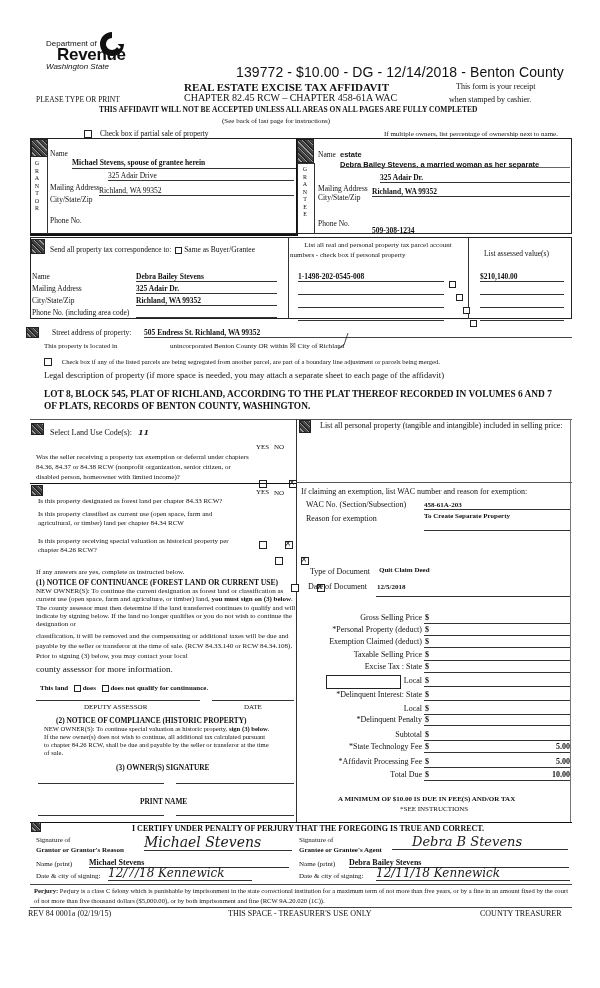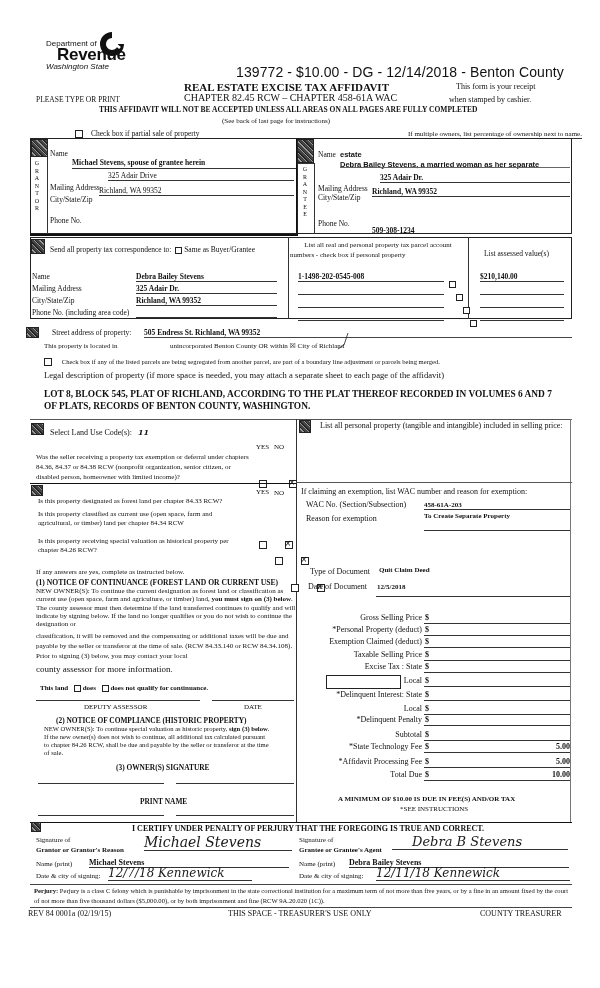--- a/index.html
+++ b/index.html
@@ -2,21 +2,21 @@
 <html><head>
 <meta charset="utf-8">
 <style>
   * { box-sizing: border-box; margin: 0; padding: 0; }
   html, body { width: 600px; height: 988px; background: #ffffff; overflow: hidden; }
   body { position: relative; font-family: "Liberation Serif", serif; color: #111; }
   .abs { position: absolute; }
   .serif { font-family: "Liberation Serif", serif; }
   .sans { font-family: "Liberation Sans", sans-serif; }
   .b { font-weight: bold; }
-  .ul { border-bottom: 1px solid #333; margin-left: 24px; }
+  .ul { border-bottom: 1px solid #333; }
   .box { position: absolute; border: 1px solid #222; }
   .stamp { position: absolute; width: 16px; height: 16px; background: repeating-linear-gradient(45deg,#444 0 2px,#999 2px 3px,#222 3px 4px); border: 1px solid #222; }
   .cb { display: inline-block; width: 8px; height: 8px; border: 1px solid #222; vertical-align: middle; position: relative; background: #fff; }
   .cb.x::after { content: "×"; position: absolute; left: -1px; top: -5px; font-size: 10px; line-height: 14px; font-family: "Liberation Sans", sans-serif; }
   .t7 { font-size: 7px; } .t75 { font-size: 7.5px; } .t8 { font-size: 8px; }
   .hand { font-family: "DejaVu Serif", serif; font-style: italic; color: #1a1a1a; }
   .vert { font-size: 6px; line-height: 7.5px; text-align: center; width: 8px; }
   .row-line { position: absolute; height: 1px; background: #333; }
 </style>
 </head>
@@ -37,21 +37,21 @@
 
 <div class="abs sans" style="left:236px;top:64px;font-size:14px;letter-spacing:0.1px;">139772 - $10.00 - DG - 12/14/2018 - Benton County</div>
 <div class="abs b" style="left:184px;top:81px;font-size:11px;">REAL ESTATE EXCISE TAX AFFIDAVIT</div>
 <div class="abs" style="left:184px;top:92px;font-size:10px;">CHAPTER 82.45 RCW – CHAPTER 458-61A WAC</div>
 <div class="abs t75" style="left:36px;top:95px;">PLEASE TYPE OR PRINT</div>
 <div class="abs t8" style="left:456px;top:82px;">This form is your receipt</div>
 <div class="abs t8" style="left:449px;top:95px;">when stamped by cashier.</div>
 <div class="abs b" style="left:99px;top:105px;font-size:7.5px;">THIS AFFIDAVIT WILL NOT BE ACCEPTED UNLESS ALL AREAS ON ALL PAGES ARE FULLY COMPLETED</div>
 <div class="abs t7" style="left:222px;top:117px;">(See back of last page for instructions)</div>
 
-<div class="abs t75" style="left:75px;top:129px;">
+<div class="abs t75" style="left:84px;top:129px;">
   <span class="cb"></span>
   <span class="ul" style="margin-left:6px;">Check box if partial sale of property</span>
 </div>
 <div class="abs t7 ul" style="left:384px;top:130px;">If multiple owners, list percentage of ownership next to name.</div>
 
 
 <div class="box" style="left:30px;top:138px;width:268px;height:96px;"></div>
 <div class="box" style="left:296px;top:138px;width:276px;height:96px;border-left:1.5px solid #111;"></div>
 <div class="row-line" style="left:30px;top:234px;width:268px;height:2px;background:#111;"></div>
 

